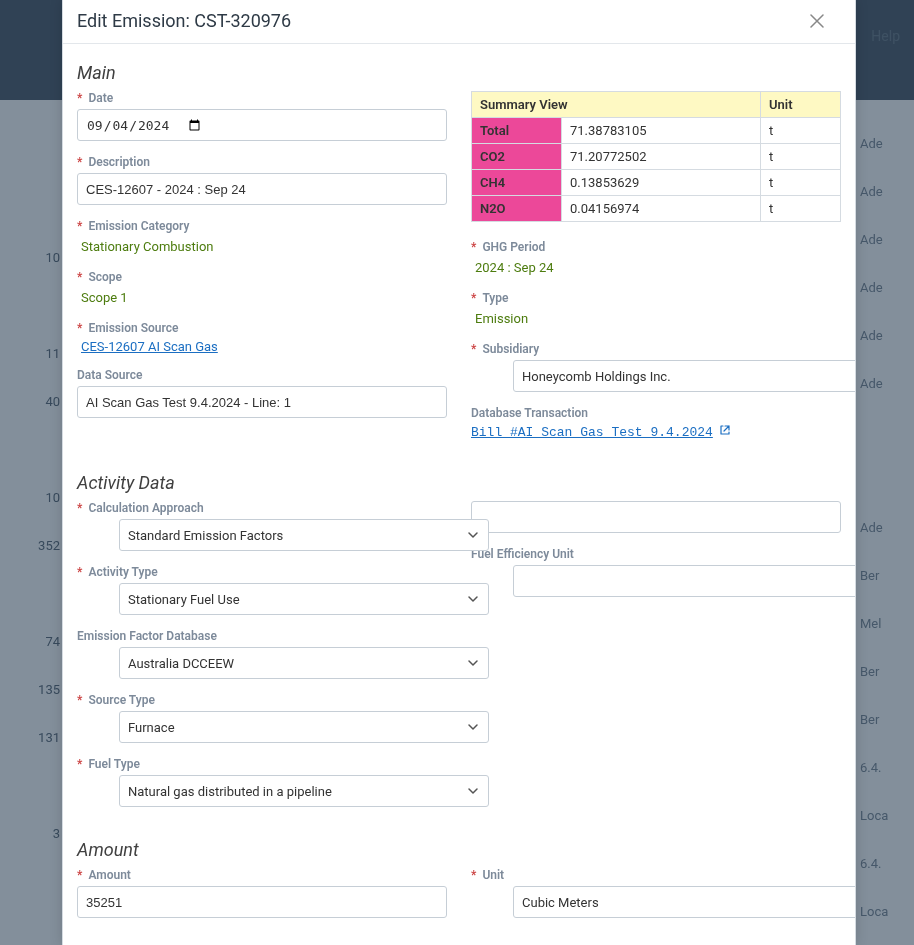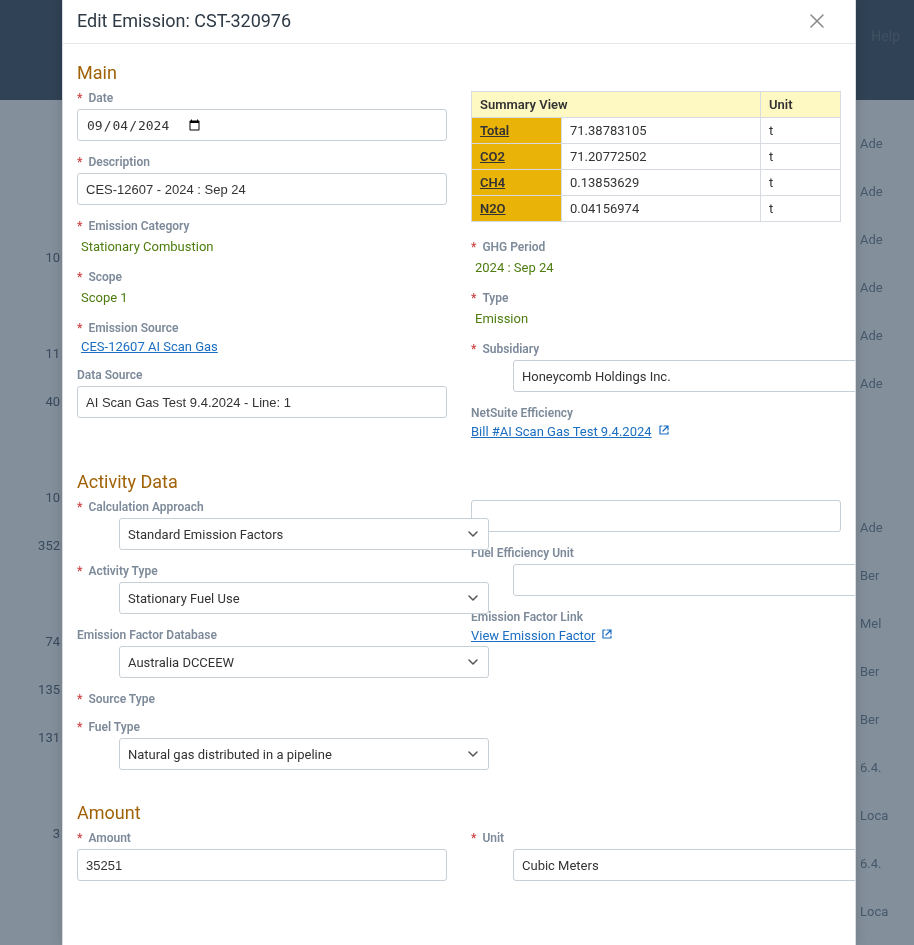--- a/index.html
+++ b/index.html
@@ -55,22 +55,23 @@
     font-size: 18px; font-weight: 400; color: #2e3a46;
   }
   .close-btn { width: 20px; height: 20px; display:flex; align-items:center; justify-content:center; color:#888; cursor:pointer; }
 
   .modal-body {
     overflow-y: auto; flex: 1;
     padding: 0 14px 14px 14px;
   }
 
   h2.section {
-    font-size: 18px; font-weight: 400; color: #a16207;
+    font-size: 18px; font-weight: 400; color: #404040;
     margin: 18px 0 8px 0;
+    font-style: italic;
   }
 
   .columns { display: flex; gap: 24px; }
   .col { flex: 1; min-width: 0; }
 
   .field { margin-bottom: 14px; }
   .field-label {
     font-size: 12px; font-weight: 600; color: #7d8a9a;
     margin-bottom: 4px; display: flex; align-items: center; gap: 4px;
   }
@@ -89,36 +90,36 @@
     color: #333;
     background: #fff;
     display: flex; align-items: center; justify-content: space-between;
   }
   input[type=date] { padding-right: 6px; }
   .select { position: relative; margin-left: 42px; }
   .select-text { flex:1; overflow:hidden; white-space:nowrap; text-overflow:ellipsis; }
   .chev { width: 14px; height: 14px; flex: 0 0 14px; margin-left:6px; }
 
   a.link { color: #1b6ec2; text-decoration: underline; font-size: 13px; }
-  .link-row { display:flex; align-items:flex-start; gap:6px; }
+  .link-row { display:flex; align-items:flex-end; gap:6px;font-family:Liberation Mono, monospace; }
 
   
   table.summary {
     width: 100%; border-collapse: collapse; font-size: 13px;
     border: 1px solid #d5dbe1;
   }
   table.summary th, table.summary td {
     border: 1px solid #d5dbe1;
     padding: 5px 8px; text-align: left;
   }
   table.summary thead th {
     background: #fef9c3; font-weight: 600; color: #333;
   }
   table.summary tbody th {
-    background: #eab308; font-weight: 600; width: 90px; text-decoration: underline;
+    background: #ec4899; font-weight: 600; width: 90px;
   }
 
   .ext-icon { width:12px; height:12px; display:inline-block; }
 
   
   .modal-body::-webkit-scrollbar { width: 10px; }
   .modal-body::-webkit-scrollbar-thumb { background:#c8cfd6; border-radius:5px; }
 </style>
 </head>
 <body>
@@ -287,21 +288,21 @@
           <div class="select">
             <span class="select-text">Honeycomb Holdings Inc.</span>
             <svg class="chev" viewBox="0 0 14 14">
                 <path d="M3 5 L7 9 L11 5" stroke="#555" stroke-width="1.5" fill="none" stroke-linecap="round" stroke-linejoin="round"></path>
               </svg>
           </div>
         </div>
 
         <div class="field">
           <div class="field-label">
-              <span>NetSuite Efficiency</span>
+              <span>Database Transaction</span>
             </div>
           <div class="link-row">
             <a href="#" class="link">Bill #AI Scan Gas Test 9.4.2024</a>
             <span>
               <svg class="ext-icon" viewBox="0 0 12 12">
                   <path d="M4 2 H2 V10 H10 V8 M6 2 H10 V6 M10 2 L5 7" stroke="#1b6ec2" stroke-width="1.2" fill="none" stroke-linecap="round" stroke-linejoin="round"></path>
                 </svg>
             </span>
           </div>
         </div>
@@ -349,20 +350,26 @@
                 <path d="M3 5 L7 9 L11 5" stroke="#555" stroke-width="1.5" fill="none" stroke-linecap="round" stroke-linejoin="round"></path>
               </svg>
           </div>
         </div>
 
         <div class="field">
           <div class="field-label">
               <span class="req">*</span>
               <span>Source Type</span>
             </div>
+          <div class="select">
+            <span class="select-text">Furnace</span>
+            <svg class="chev" viewBox="0 0 14 14">
+                <path d="M3 5 L7 9 L11 5" stroke="#555" stroke-width="1.5" fill="none" stroke-linecap="round" stroke-linejoin="round"></path>
+              </svg>
+          </div>
         </div>
 
         <div class="field">
           <div class="field-label">
               <span class="req">*</span>
               <span>Fuel Type</span>
             </div>
           <div class="select">
             <span class="select-text">Natural gas distributed in a pipeline</span>
             <svg class="chev" viewBox="0 0 14 14">
@@ -384,33 +391,20 @@
               <span>Fuel Efficiency Unit</span>
             </div>
           <div class="select">
             <span class="select-text"></span>
             <svg class="chev" viewBox="0 0 14 14">
                 <path d="M3 5 L7 9 L11 5" stroke="#555" stroke-width="1.5" fill="none" stroke-linecap="round" stroke-linejoin="round"></path>
               </svg>
           </div>
         </div>
 
-        <div class="field">
-          <div class="field-label">
-              <span>Emission Factor Link</span>
-            </div>
-          <div class="link-row">
-            <a href="#" class="link">View Emission Factor</a>
-            <span>
-              <svg class="ext-icon" viewBox="0 0 12 12">
-                  <path d="M4 2 H2 V10 H10 V8 M6 2 H10 V6 M10 2 L5 7" stroke="#1b6ec2" stroke-width="1.2" fill="none" stroke-linecap="round" stroke-linejoin="round"></path>
-                </svg>
-            </span>
-          </div>
-        </div>
 
       </div>
     </div>
 
     <h2 class="section">Amount</h2>
     <div class="columns">
       <div class="col">
         <div class="field">
           <div class="field-label">
               <span class="req">*</span>

